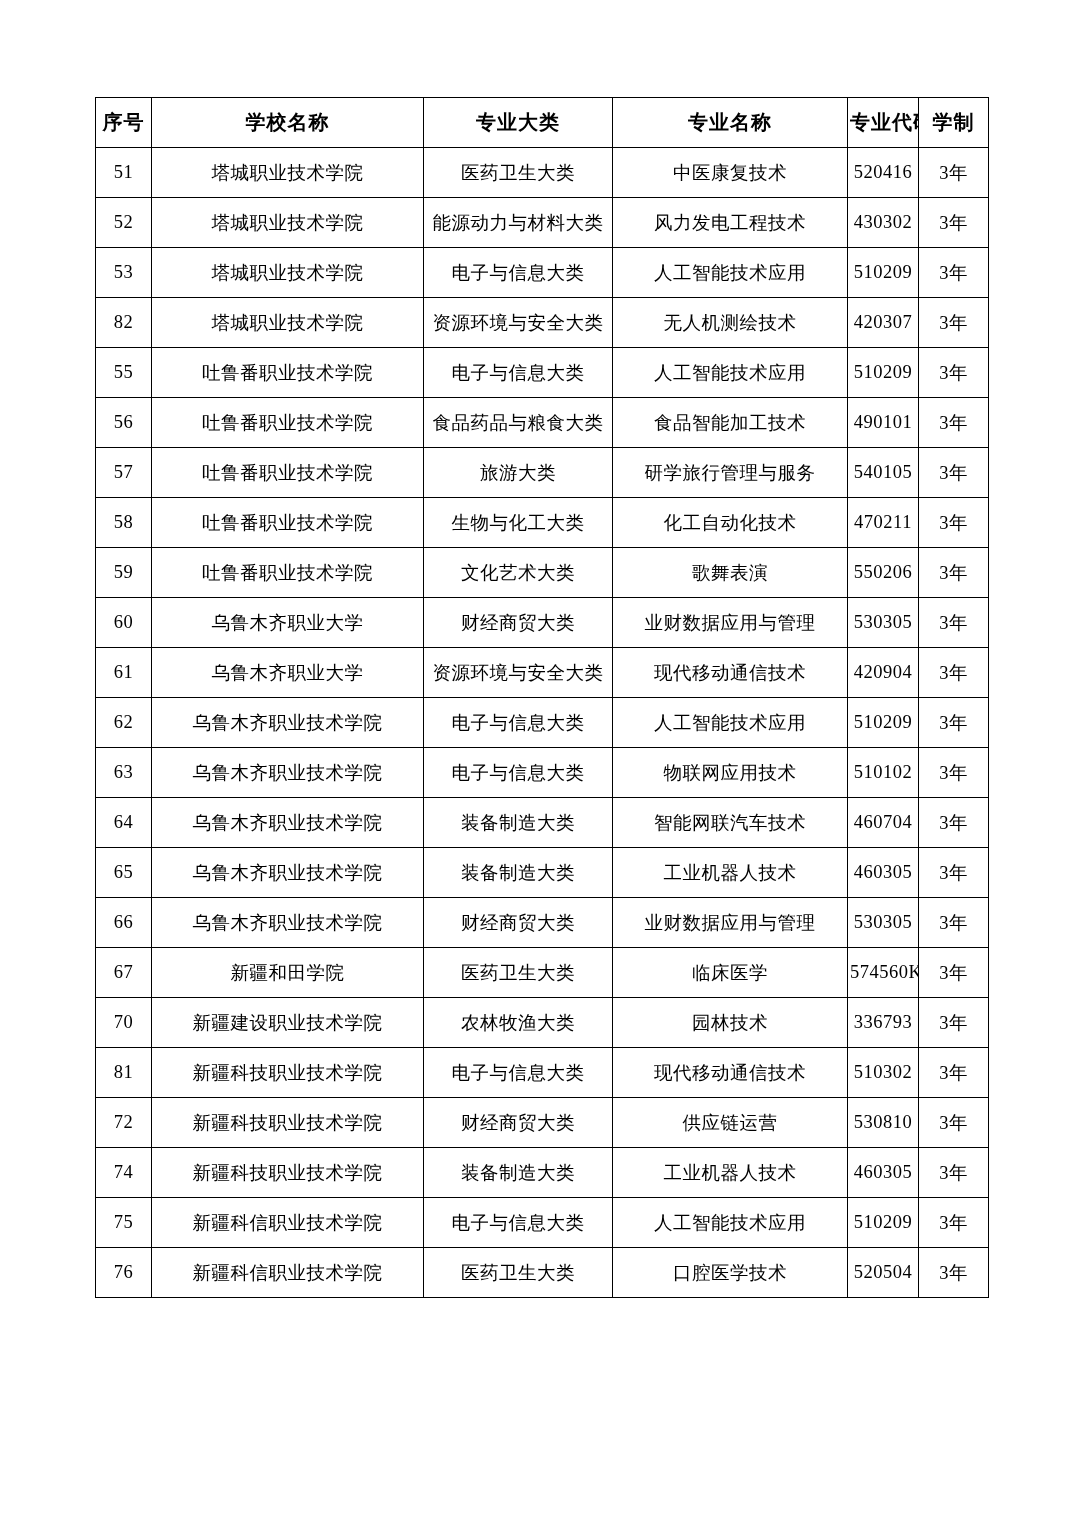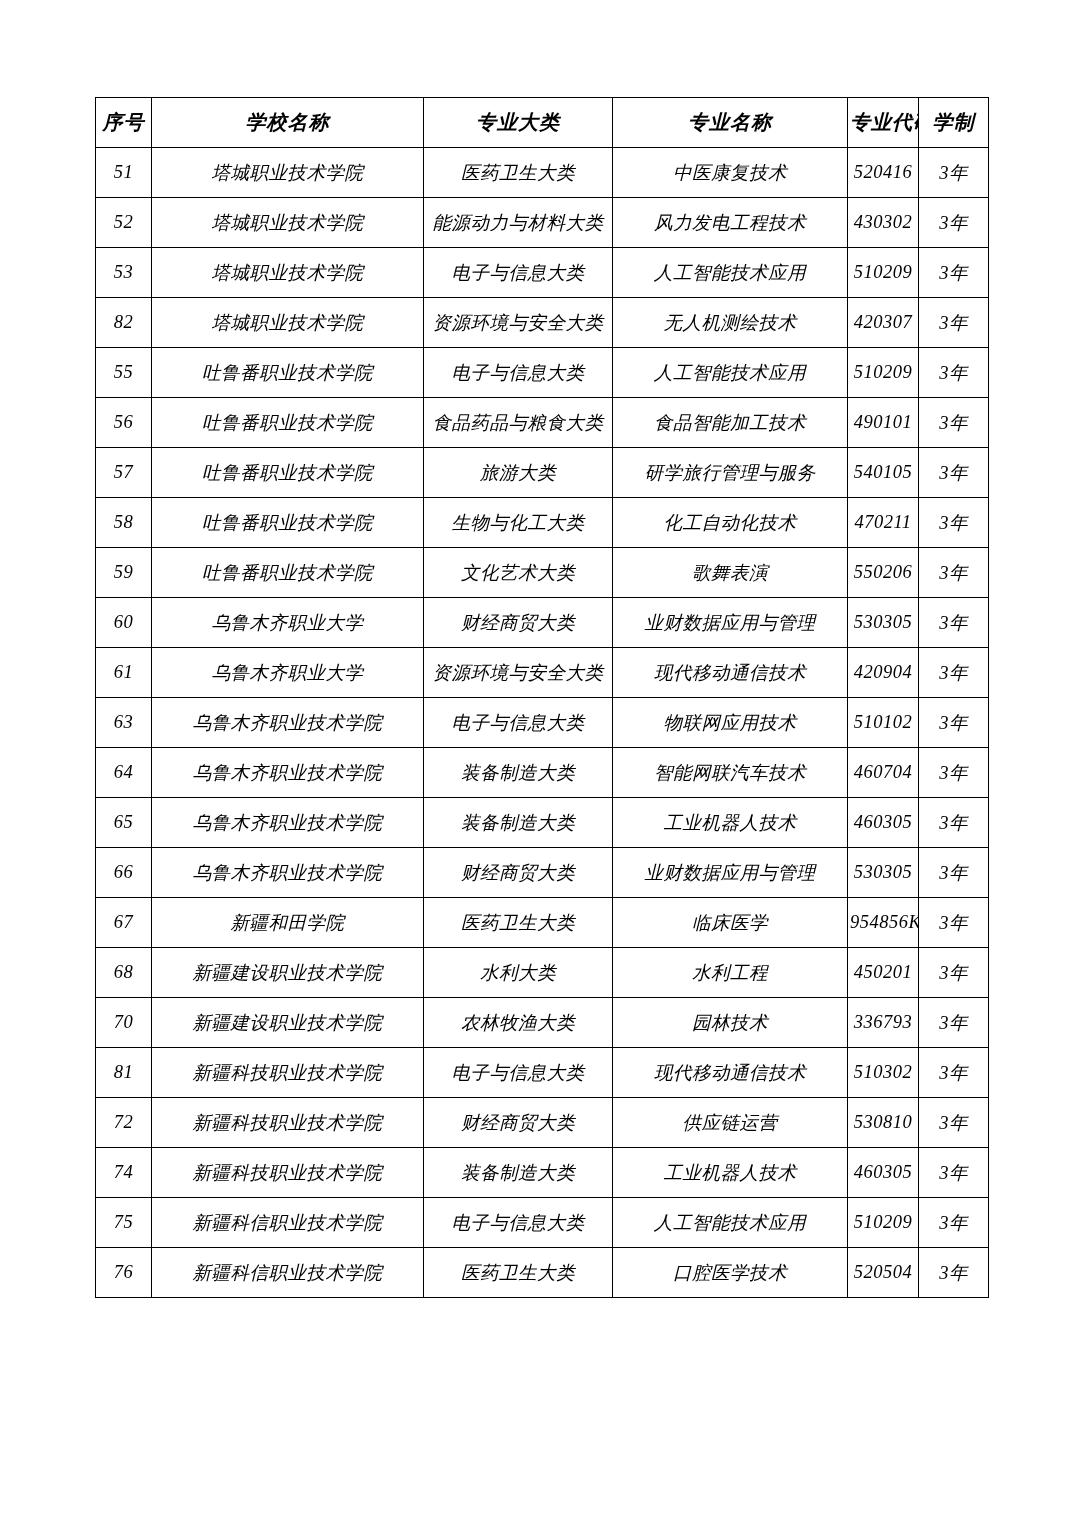--- a/index.html
+++ b/index.html
@@ -24,21 +24,20 @@
     position: absolute;
     left: 95px;
     top: 97px;
     width: 893px;
   }
   table.major-table {
     border-collapse: collapse;
     width: 893px;
     table-layout: fixed;
     background: #8b5cf6;
-    font-style: italic;
   }
   table.major-table td,
   table.major-table th {
     border: 1px solid #000000;
     padding: 0 2px;
     text-align: center;
     vertical-align: middle;
     color: #000000;
     background: #ffffff;
     overflow: hidden;
@@ -176,20 +175,28 @@
           </tr>
           <tr>
             <td class="cell-index">61</td>
             <td class="cell-school">乌鲁木齐职业大学</td>
             <td class="cell-category">资源环境与安全大类</td>
             <td class="cell-major">现代移动通信技术</td>
             <td class="cell-code">420904</td>
             <td class="cell-years">3年</td>
           </tr>
           <tr>
+            <td class="cell-index">62</td>
+            <td class="cell-school">乌鲁木齐职业技术学院</td>
+            <td class="cell-category">电子与信息大类</td>
+            <td class="cell-major">人工智能技术应用</td>
+            <td class="cell-code">510209</td>
+            <td class="cell-years">3年</td>
+          </tr>
+          <tr>
             <td class="cell-index">63</td>
             <td class="cell-school">乌鲁木齐职业技术学院</td>
             <td class="cell-category">电子与信息大类</td>
             <td class="cell-major">物联网应用技术</td>
             <td class="cell-code">510102</td>
             <td class="cell-years">3年</td>
           </tr>
           <tr>
             <td class="cell-index">64</td>
             <td class="cell-school">乌鲁木齐职业技术学院</td>
@@ -212,29 +219,21 @@
             <td class="cell-category">财经商贸大类</td>
             <td class="cell-major">业财数据应用与管理</td>
             <td class="cell-code">530305</td>
             <td class="cell-years">3年</td>
           </tr>
           <tr>
             <td class="cell-index">67</td>
             <td class="cell-school">新疆和田学院</td>
             <td class="cell-category">医药卫生大类</td>
             <td class="cell-major">临床医学</td>
-            <td class="cell-code">954856K</td>
-            <td class="cell-years">3年</td>
-          </tr>
-          <tr>
-            <td class="cell-index">68</td>
-            <td class="cell-school">新疆建设职业技术学院</td>
-            <td class="cell-category">水利大类</td>
-            <td class="cell-major">水利工程</td>
-            <td class="cell-code">450201</td>
+            <td class="cell-code">574560K</td>
             <td class="cell-years">3年</td>
           </tr>
           <tr>
             <td class="cell-index">70</td>
             <td class="cell-school">新疆建设职业技术学院</td>
             <td class="cell-category">农林牧渔大类</td>
             <td class="cell-major">园林技术</td>
             <td class="cell-code">336793</td>
             <td class="cell-years">3年</td>
           </tr>

